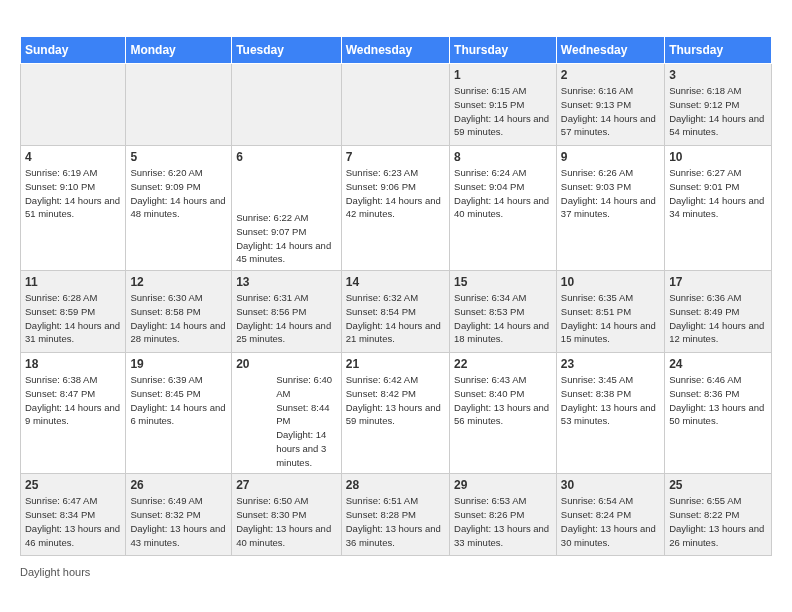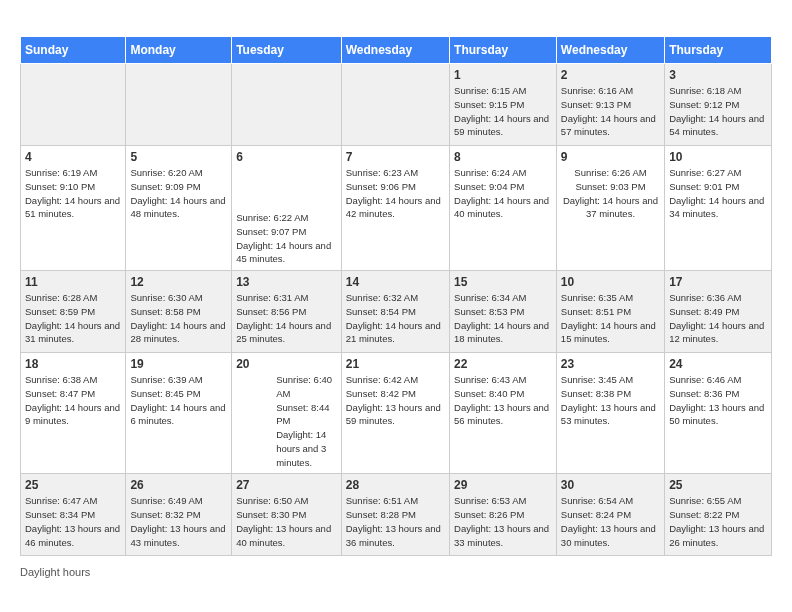--- a/index.html
+++ b/index.html
@@ -160,21 +160,21 @@
 Daylight: 14 hours and 42 minutes.</div>
         </td>
         <td>
           <div class="day-num">8</div>
           <div class="day-info" style="white-space: pre-line;">Sunrise: 6:24 AM
 Sunset: 9:04 PM
 Daylight: 14 hours and 40 minutes.</div>
         </td>
         <td>
           <div class="day-num">9</div>
-          <div class="day-info" style="white-space: pre-line; text-align: center;">Sunrise: 6:26 AM
+          <div class="day-info" style="white-space: pre-line;">Sunrise: 6:26 AM
 Sunset: 9:03 PM
 Daylight: 14 hours and 37 minutes.</div>
         </td>
         <td>
           <div class="day-num">10</div>
           <div class="day-info" style="white-space: pre-line;">Sunrise: 6:27 AM
 Sunset: 9:01 PM
 Daylight: 14 hours and 34 minutes.</div>
         </td>
       </tr>

